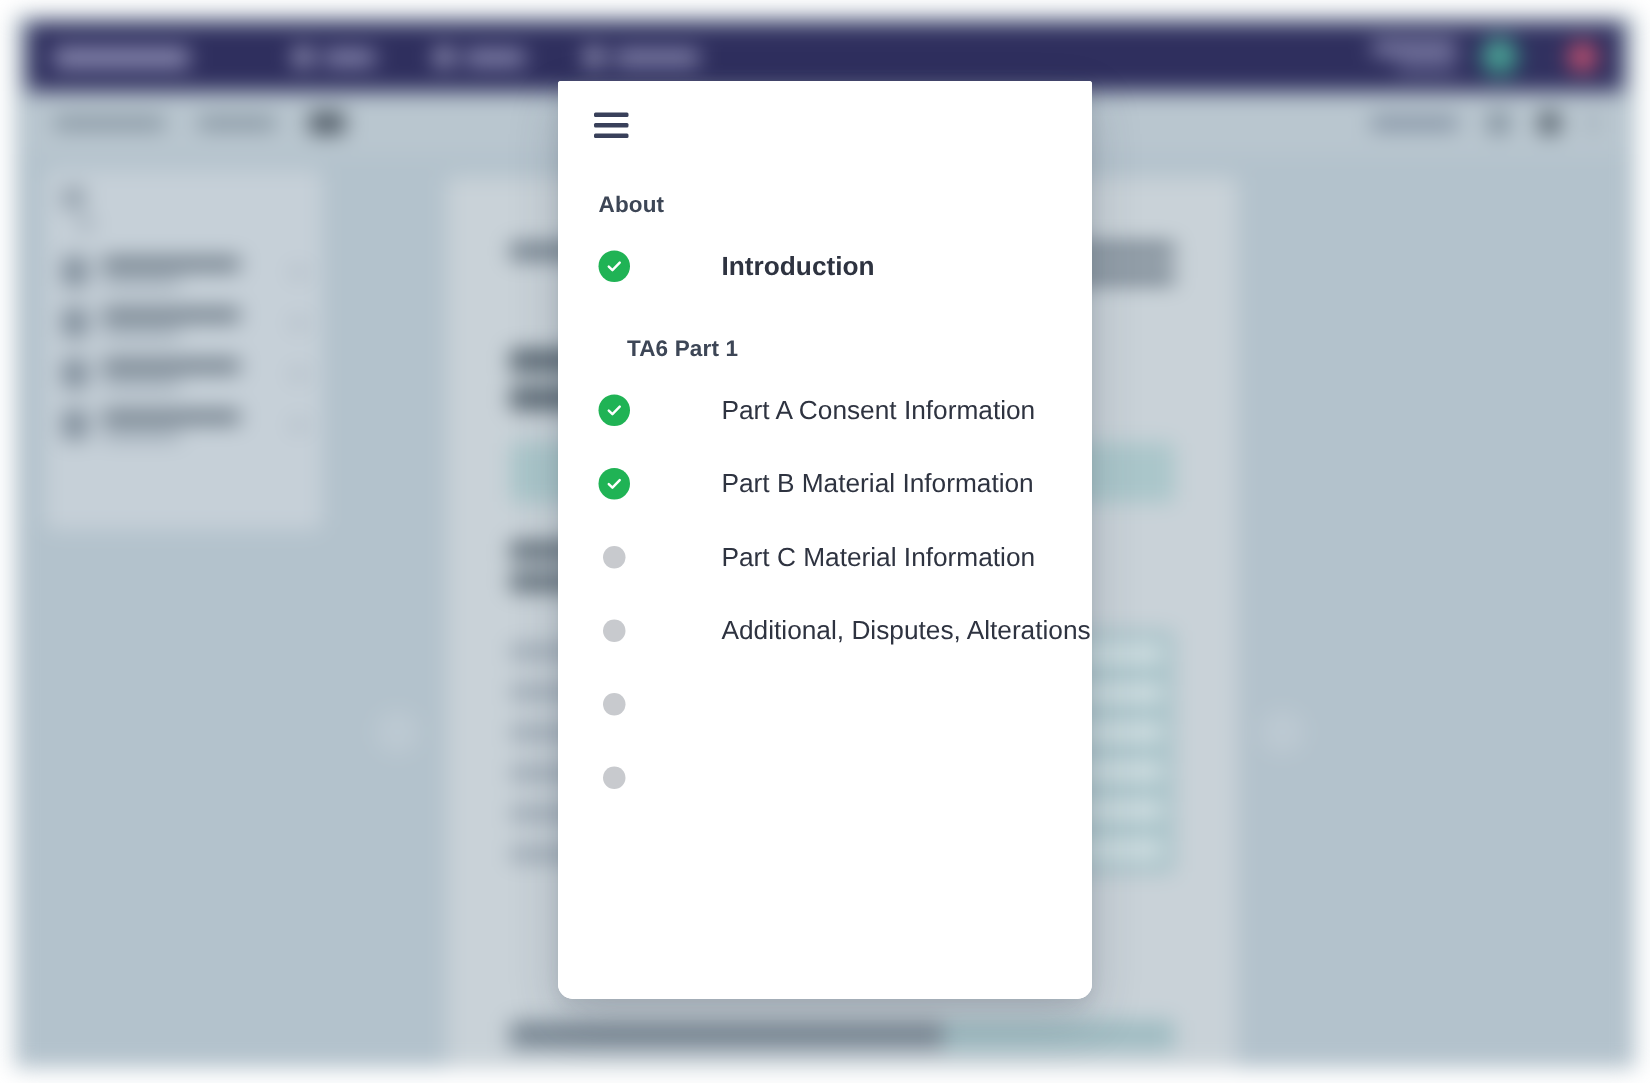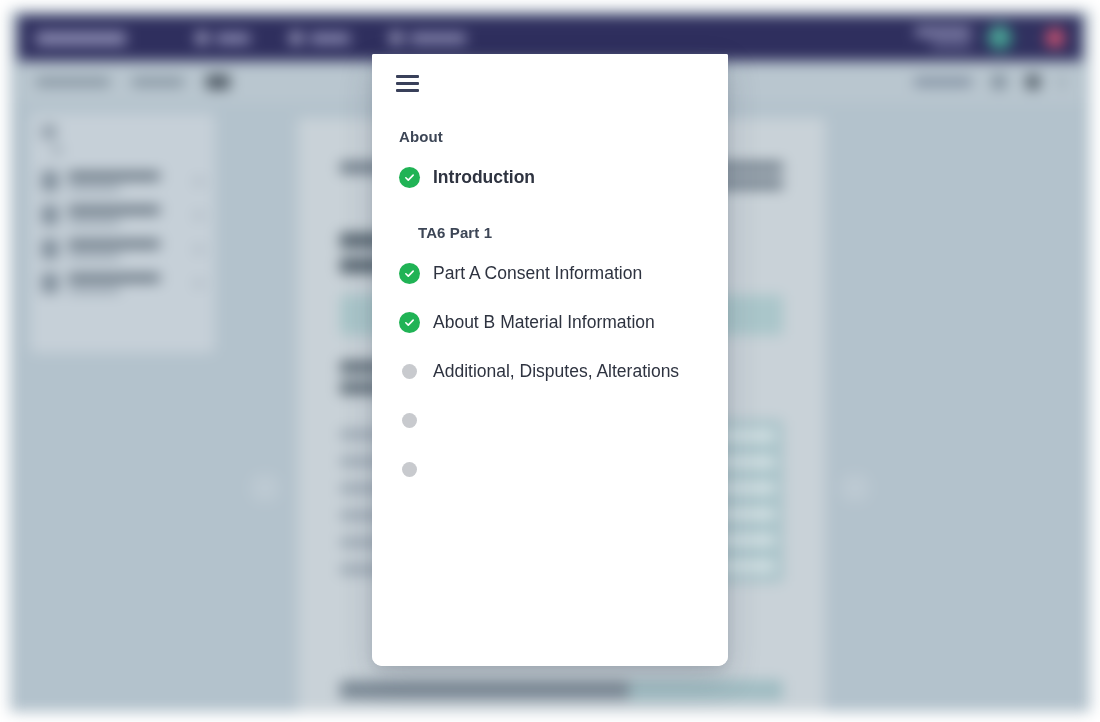--- a/index.html
+++ b/index.html
@@ -260,20 +260,21 @@
     width: 15px; height: 15px;
     border-radius: 50%;
     background: #c8cace;
   }
 
   .nav-label {
     font-size: 17.5px;
     color: #2e3340;
     line-height: 1.2;
     white-space: nowrap;
+    margin-left: 48px;
   }
   .nav-label.bold { font-weight: bold; }
 </style>
 </head>
 <body>
 
 <div id="root">
 
   <div class="bg-app">
 
@@ -435,39 +436,45 @@
             </svg>
           </div>
           <div class="nav-label">Part A Consent Information</div>
         </div>
         <div class="nav-item">
           <div class="status done">
             <svg width="13" height="13" viewBox="0 0 16 16" aria-hidden="true">
               <path d="M3.5 8.3 L6.5 11.2 L12.5 5.0" fill="none" stroke="#ffffff" stroke-width="2" stroke-linecap="round" stroke-linejoin="round"></path>
             </svg>
           </div>
-          <div class="nav-label">About B Material Information</div>
-        </div>
-      </div>
-
-      <div class="nav-list">
+          <div class="nav-label">Part B Material Information</div>
+        </div>
         <div class="nav-item">
           <div class="status pending">
             <span class="dot"></span>
           </div>
-          <div class="nav-label">Additional, Disputes, Alterations</div>
-        </div>
+          <div class="nav-label">Part C Material Information</div>
+        </div>
+      </div>
+
+      <div class="nav-list">
         <div class="nav-item">
           <div class="status pending">
             <span class="dot"></span>
           </div>
+          <div class="nav-label">Additional, Disputes, Alterations</div>
         </div>
         <div class="nav-item">
           <div class="status pending">
             <span class="dot"></span>
           </div>
         </div>
+        <div class="nav-item">
+          <div class="status pending">
+            <span class="dot"></span>
+          </div>
+        </div>
       </div>
 
     </div>
   </div>
 
 </div>
 
 </body></html>

